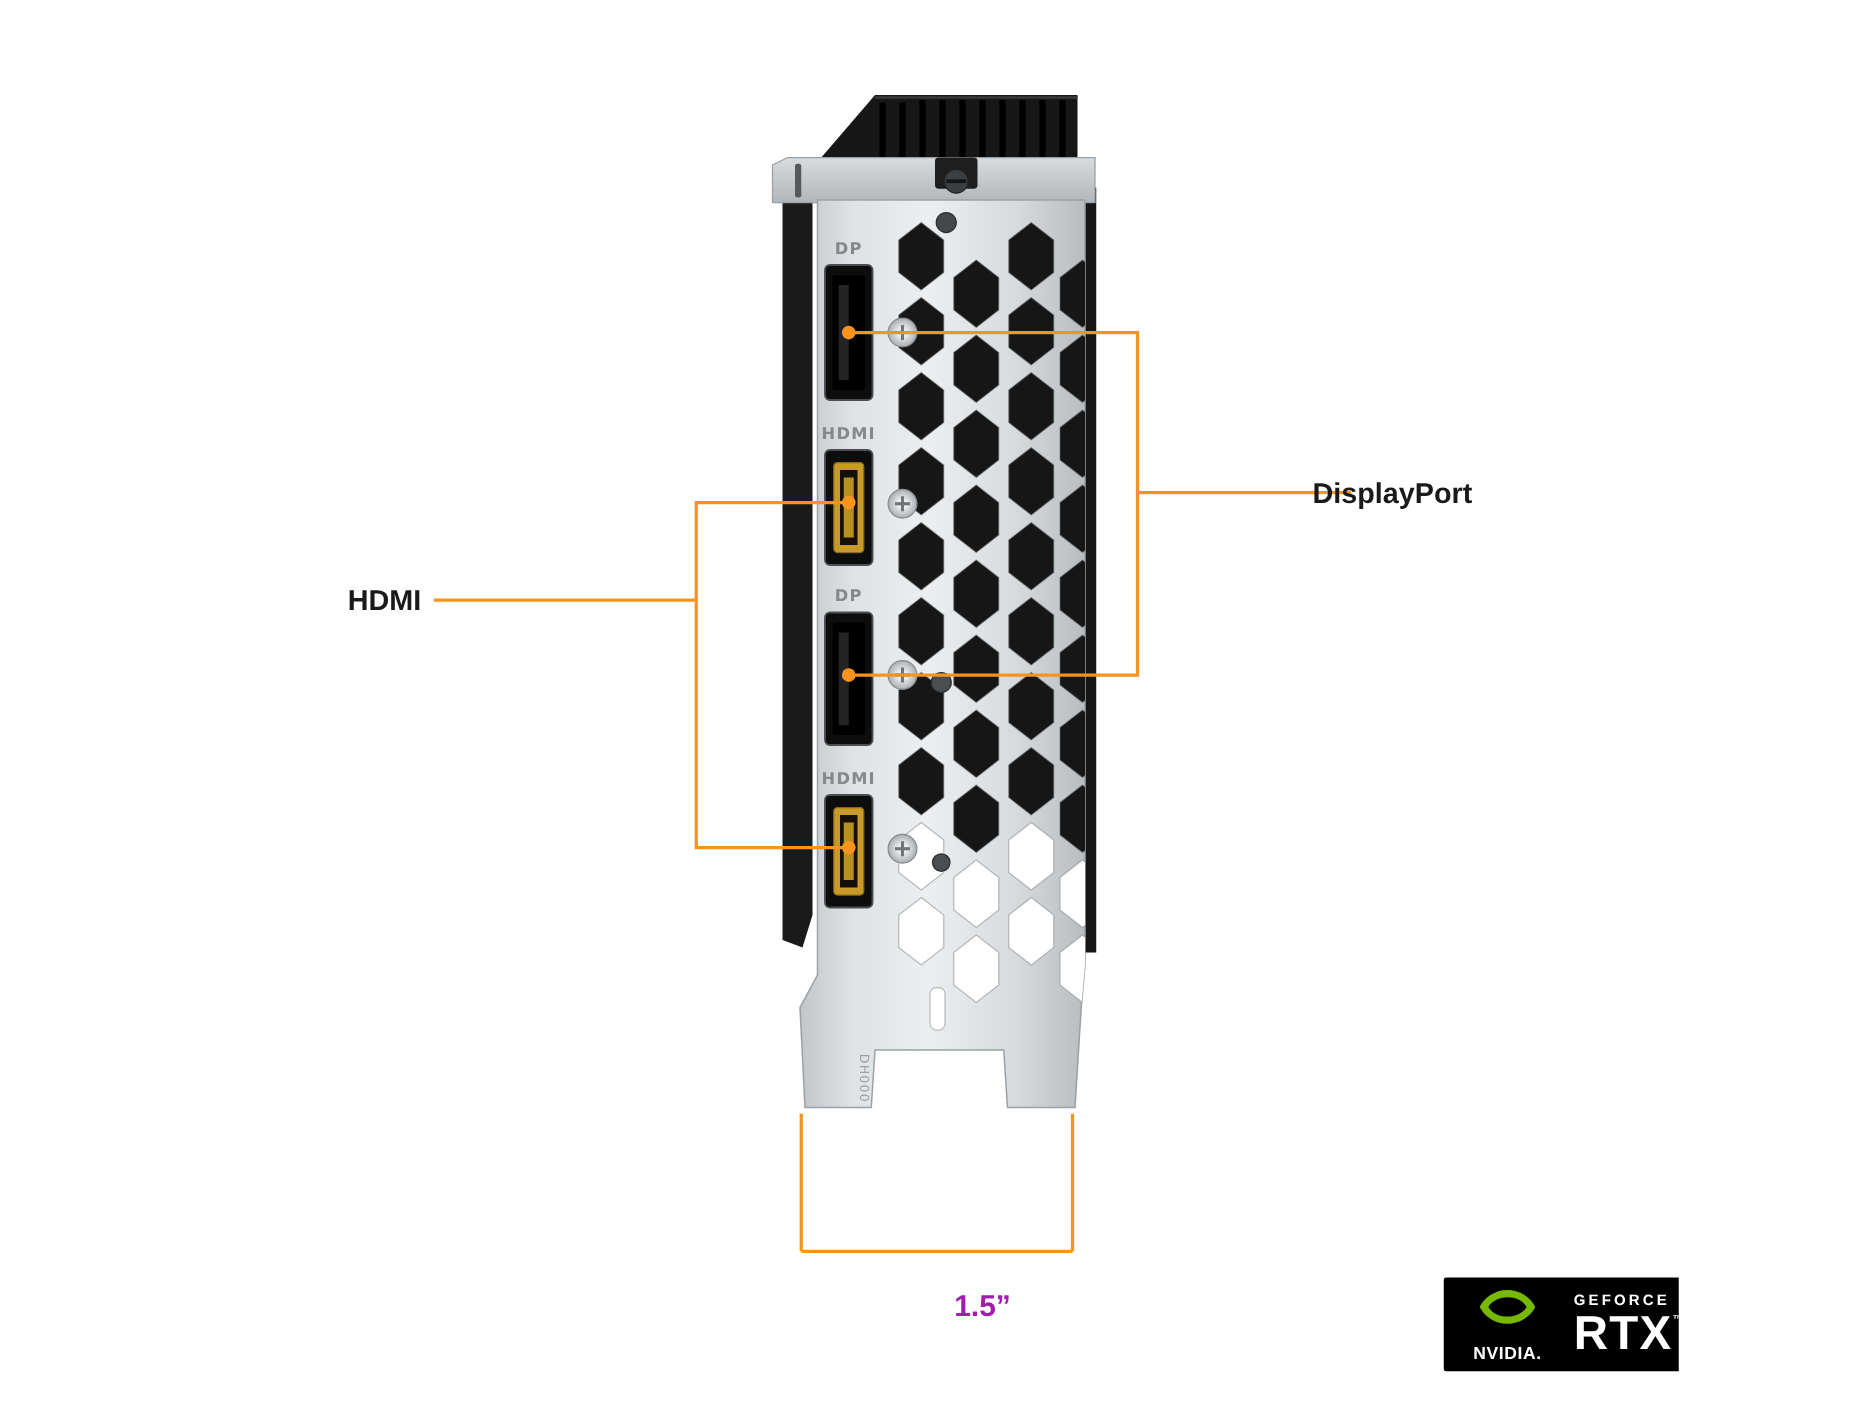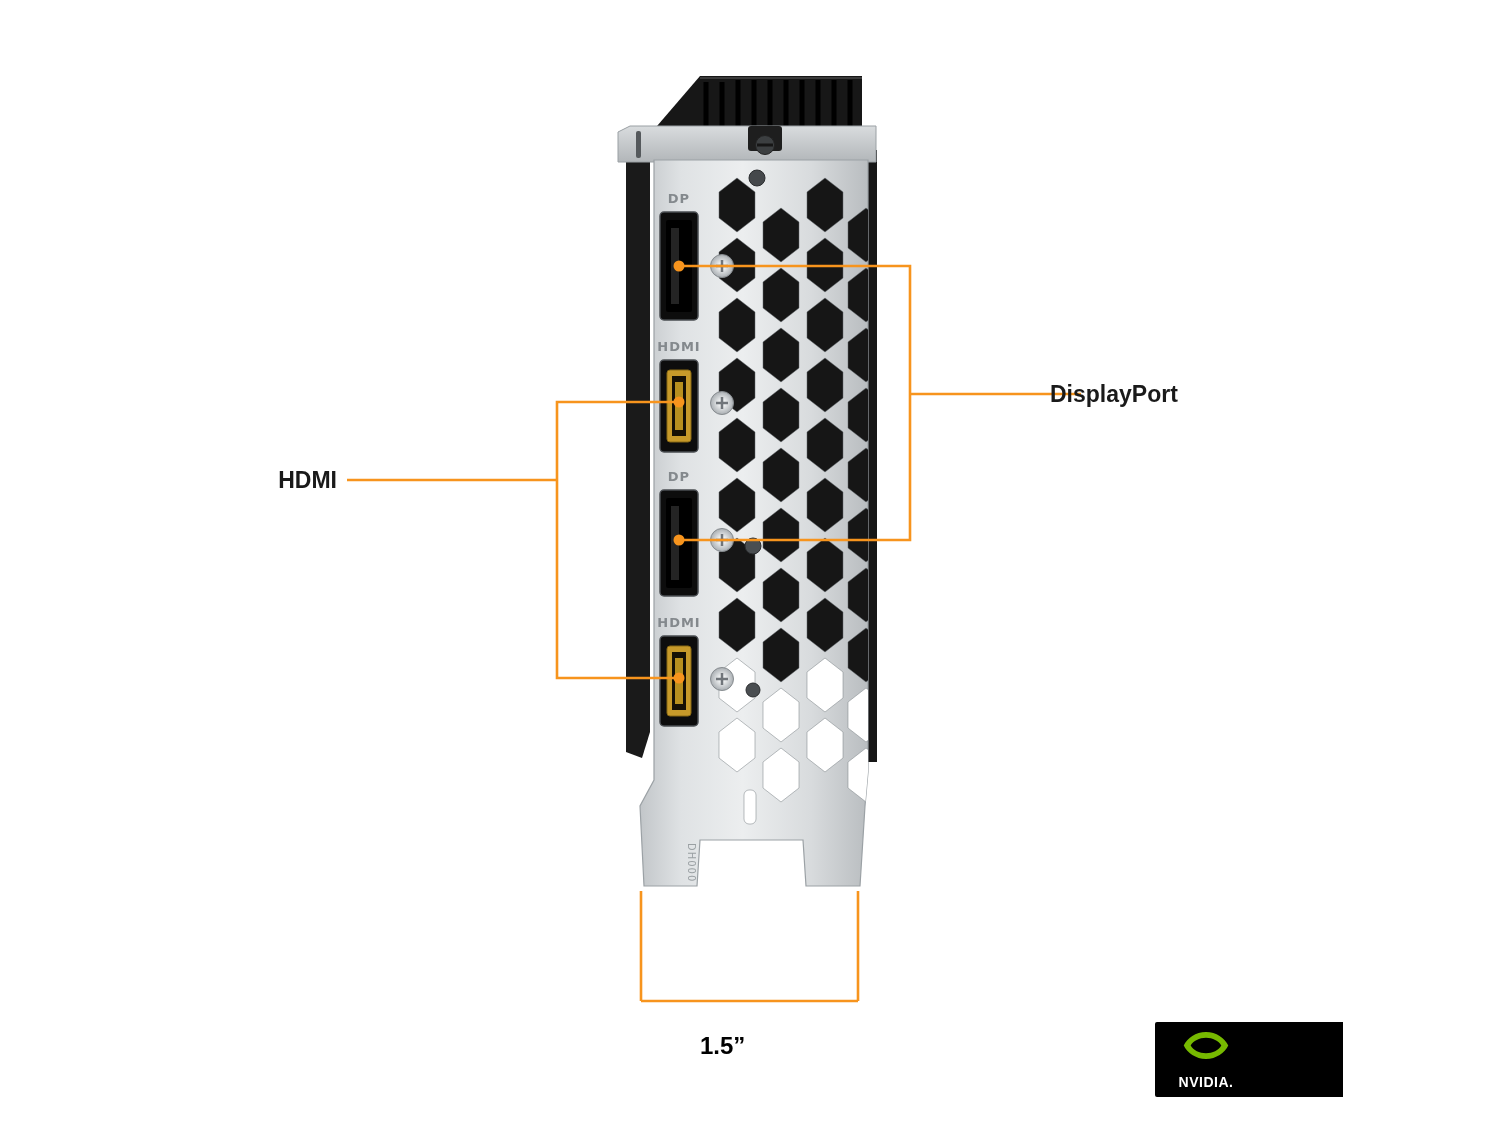--- a/index.html
+++ b/index.html
@@ -2,22 +2,22 @@
 <html><head>
 <meta charset="utf-8">
 <style>
   html,body{margin:0;padding:0;background:#fff;}
   .canvas{position:relative;width:1343px;height:1125px;background:#ffffff;overflow:hidden;
           font-family:"Liberation Sans",sans-serif;}
   .scene{position:absolute;left:0;top:0;}
   .callout-label{position:absolute;font:bold 23px/1.2 "Liberation Sans",sans-serif;color:#1a1a1a;}
   .label-displayport{left:1050px;top:381px;}
   .label-hdmi{left:260px;top:467px;width:77px;text-align:right;}
-  .dim-label{position:absolute;left:700px;top:1032px;width:120px;
-             font:bold 24px/1.2 "Liberation Sans",sans-serif;color:#000000;}
+  .dim-label{position:absolute;left:726px;top:1032px;width:120px;text-align:center;
+             font:bold 24px/1.2 "Liberation Sans",sans-serif;color:#a21caf;}
   .badge{position:absolute;left:1155px;top:1022px;width:236px;height:75px;background:#000;
          border-radius:2px;display:flex;align-items:center;}
   .badge-left{flex:0 0 102px;display:flex;flex-direction:column;align-items:center;gap:15px;}
   .badge-brand{color:#fff;font:bold 14px/1 "Liberation Sans",sans-serif;letter-spacing:.5px;}
   .badge-right{flex:1;display:flex;flex-direction:column;align-items:flex-start;padding-left:2px;}
   .badge-series{color:#fff;font:bold 12px/1.2 "Liberation Sans",sans-serif;letter-spacing:2.5px;}
   .badge-model-row{display:flex;align-items:flex-start;}
   .badge-model{color:#fff;font:bold 38px/1 "Liberation Sans",sans-serif;letter-spacing:1px;}
   .badge-tm{color:#fff;font:bold 9px/1 "Liberation Sans",sans-serif;margin-top:3px;}
   .port-label{font:bold 13px "DejaVu Sans",sans-serif;fill:#84898d;letter-spacing:1px;}
@@ -216,15 +216,22 @@
   <div class="dim-label">1.5”</div>
 
   <div class="badge">
     <div class="badge-left">
       <svg width="46" height="29" viewBox="0 0 44 28">
         <path fill="#76B900" fill-rule="evenodd" d="M22 1 C12 1 4 7 0.5 14 C4 21 12 27 22 27 C32 27 40 21 43.5 14 C40 7 32 1 22 1 Z
              M22 6.5 C28.5 6.5 34.2 9.5 36.8 14 C34.2 18.5 28.5 21.5 22 21.5 C15.5 21.5 9.8 18.5 7.2 14 C9.8 9.5 15.5 6.5 22 6.5 Z"></path>
       </svg>
       <div class="badge-brand">NVIDIA.</div>
     </div>
+    <div class="badge-right">
+      <div class="badge-series">GEFORCE</div>
+      <div class="badge-model-row">
+        <span class="badge-model">RTX</span>
+        <span class="badge-tm">™</span>
+      </div>
+    </div>
   </div>
 
 </div>
 
 </body></html>

